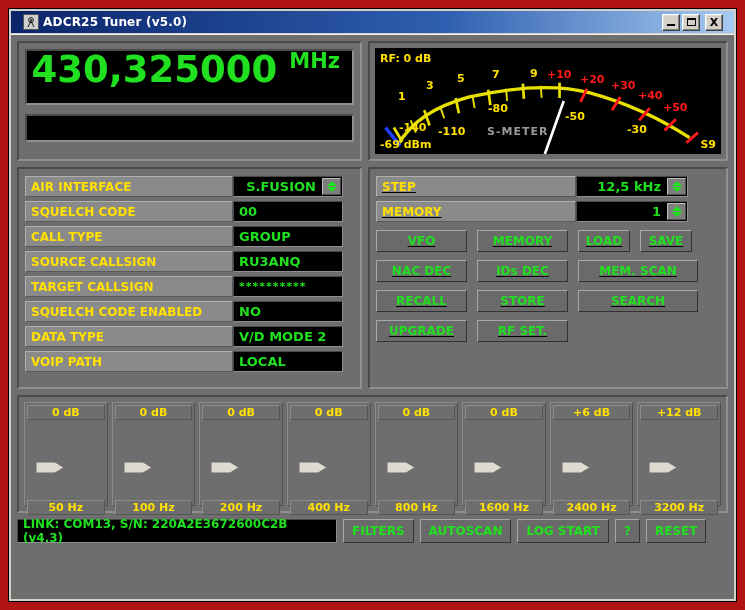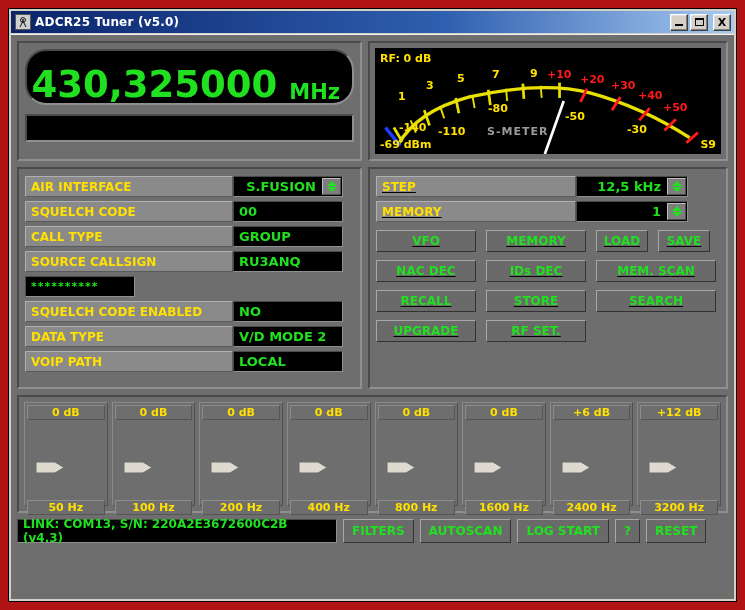--- a/index.html
+++ b/index.html
@@ -7,21 +7,21 @@
        font-family:"DejaVu Sans","Liberation Sans",sans-serif;}
 
   .desktop{position:absolute;inset:0;background:#b01414;}
 
   
   .window{position:absolute;left:8px;top:8px;width:729px;height:594px;
           background:#d4d0c8;border:1px solid #000;box-sizing:border-box;}
 
   .titlebar{position:absolute;left:2px;top:2px;right:2px;height:22px;
             background:linear-gradient(90deg,#0a246a 0%,#2f5fb0 60%,#a6caf0 100%);
-            display:flex;align-items:center;padding:0 2px;}
+            display:flex;align-items:center;padding:0 10px;}
   .title-ico{width:16px;height:16px;margin:0 4px 0 2px;background:#cfcfcf;
              border:1px solid #555;box-sizing:border-box;display:flex;
              align-items:center;justify-content:center;font-size:11px;color:#111;line-height:1;}
   .title-text{color:#fff;font-size:12px;font-weight:bold;letter-spacing:.2px;}
   .tb-buttons{margin-left:auto;display:flex;gap:2px;padding-right:1px;}
   .tb-btn{width:18px;height:17px;background:#d4d0c8;
           border:1px solid #fff;border-right-color:#404040;border-bottom-color:#404040;
           box-shadow:inset -1px -1px 0 #808080, inset 1px 1px 0 #dfdfdf;
           display:flex;align-items:center;justify-content:center;
           font-size:11px;font-weight:bold;color:#000;line-height:1;box-sizing:border-box;}
@@ -32,21 +32,21 @@
   
   .client{position:absolute;left:2px;top:25px;right:2px;bottom:2px;
           background:#6e6e6e;border-top:1px solid #f0f0f0;box-sizing:border-box;padding:6px;}
 
   .inset{border:2px solid;border-color:#4a4a4a #8f8f8f #8f8f8f #4a4a4a;}
 
   
   .toprow{display:flex;gap:6px;height:120px;}
   .freqpanel{width:345px;background:#6e6e6e;box-sizing:border-box;padding:6px;}
   .lcd{background:#000;box-sizing:border-box;height:56px;
-       display:flex;align-items:flex-end;justify-content:flex-end;padding:0 12px 0 8px;border-radius:21px;}
+       display:flex;align-items:flex-start;justify-content:flex-end;padding:0 12px 0 8px;}
   .lcd-num{color:#20e020;font-size:37px;font-weight:bold;letter-spacing:0px;line-height:1;}
   .lcd-unit{color:#20e020;font-size:21px;font-weight:bold;margin-left:12px;line-height:1;}
   .lcd2{background:#000;height:28px;margin-top:9px;box-sizing:border-box;}
 
   .meterpanel{flex:1;background:#6e6e6e;box-sizing:border-box;padding:5px;}
   .meter{position:relative;background:#000;width:100%;height:100%;box-sizing:border-box;}
   .meter svg{position:absolute;inset:0;width:100%;height:100%;}
   .m-lbl{position:absolute;font-size:11px;font-weight:bold;color:#ffe000;}
 
   
@@ -74,21 +74,21 @@
         display:flex;flex-direction:column;align-items:center;justify-content:center;gap:1px;box-sizing:border-box;}
   .spin i{display:block;width:0;height:0;border-left:5px solid transparent;border-right:5px solid transparent;}
   .spin i.up{border-bottom:5px solid #20e020;}
   .spin i.dn{border-top:5px solid #20e020;}
 
   .btngrid{margin-top:8px;}
   .btnrow{display:flex;gap:10px;margin-bottom:8px;}
   .gbtn{background:#6a6a6a;color:#20e020;font-size:12px;font-weight:bold;
         height:22px;display:flex;align-items:center;justify-content:center;
         border:1px solid;border-color:#a8a8a8 #333 #333 #a8a8a8;box-sizing:border-box;cursor:pointer;}
-  .w100{width:100px;} .w52{width:52px;} .w120{width:120px;}
+  .w100{width:91px;} .w52{width:52px;} .w120{width:120px;}
 
   
   .eqpanel{margin-top:6px;height:118px;background:#6e6e6e;box-sizing:border-box;
            padding:5px;display:flex;gap:4px;}
   .eqband{flex:1;display:flex;flex-direction:column;align-items:center;
           border:1px solid;border-color:#8a8a8a #505050 #505050 #8a8a8a;box-sizing:border-box;padding:2px;gap:37px;}
   .eqtop{width:100%;height:17px;background:#6e6e6e;color:#ffe000;font-size:11px;font-weight:bold;
          display:flex;align-items:center;justify-content:center;
          border:1px solid;border-color:#8d8d8d #555 #555 #8d8d8d;box-sizing:border-box;}
   .eqslider{flex:1;width:100%;position:relative;background:#6e6e6e;margin:3px 0;}
@@ -237,20 +237,21 @@
                   <span>GROUP</span>
                 </div>
               </div>
               <div class="frow">
                 <div class="fname left-name">SOURCE CALLSIGN</div>
                 <div class="fval left-val">
                   <span>RU3ANQ</span>
                 </div>
               </div>
               <div class="frow">
+                <div class="fname left-name">TARGET CALLSIGN</div>
                 <div class="fval left-val stars">
                   <span>**********</span>
                 </div>
               </div>
               <div class="frow">
                 <div class="fname left-name">SQUELCH CODE ENABLED</div>
                 <div class="fval left-val">
                   <span>NO</span>
                 </div>
               </div>

